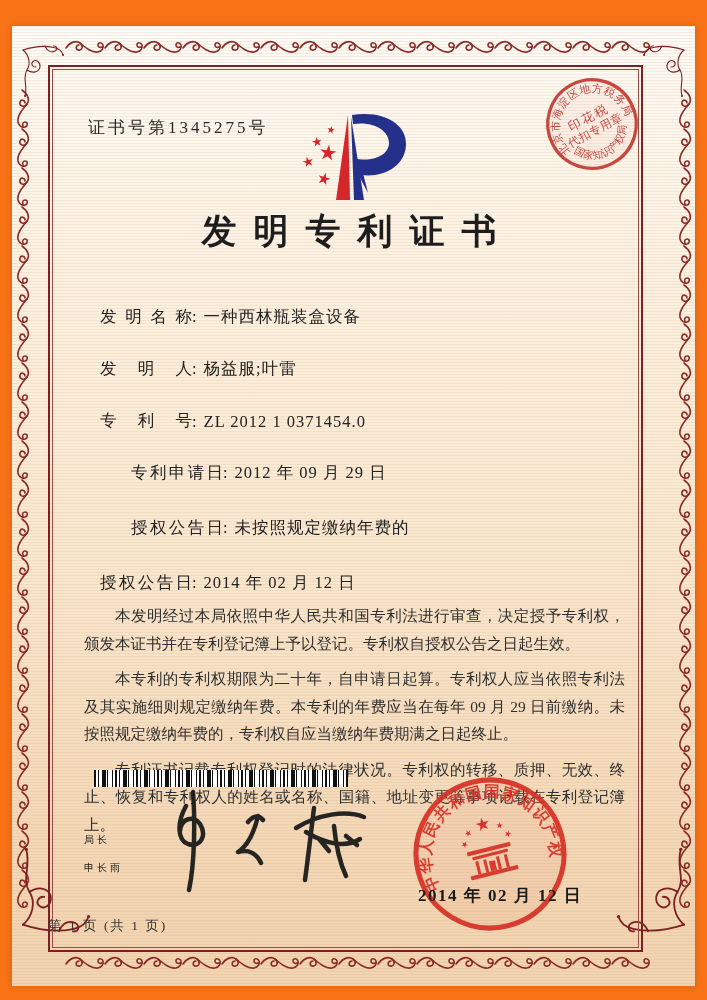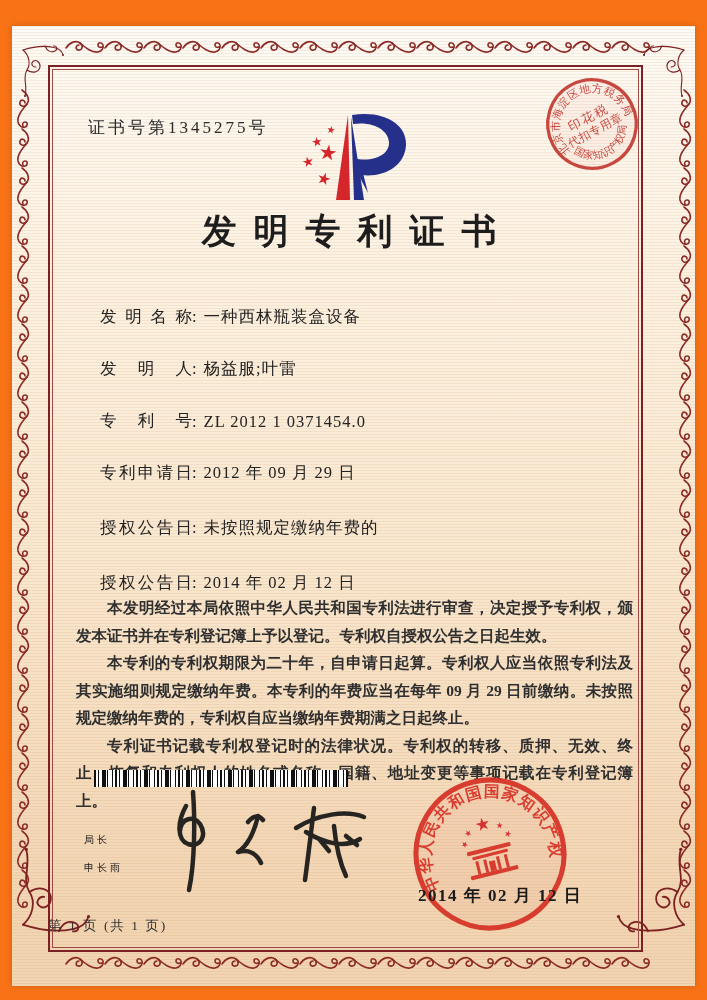--- a/index.html
+++ b/index.html
@@ -14,27 +14,27 @@
   .frame{position:absolute;left:48px;top:65px;width:591px;height:883px;border:2px solid #7c2123;z-index:2;}
   .frame-inner{position:absolute;inset:2px;border:1px solid #9c4a44;}
   .content{position:absolute;left:0;top:0;width:707px;height:1000px;z-index:3;}
   .cert-no{position:absolute;left:88px;top:116px;font-size:17px;letter-spacing:3px;color:#2a2a2a;}
   .logo{position:absolute;left:298px;top:103px;width:132px;height:102px;}
   .tax-stamp{position:absolute;left:545px;top:77px;width:94px;height:94px;transform:rotate(-28deg);z-index:4;opacity:.92;}
   .title{position:absolute;left:48px;top:208px;width:591px;text-align:center;font-size:35px;font-weight:700;
     letter-spacing:17px;padding-left:28px;box-sizing:border-box;color:#1d1d1d;}
   .fields{position:absolute;left:100px;top:306px;width:520px;}
   .field-row{height:26px;margin-bottom:26px;font-size:16.5px;color:#222;white-space:nowrap;}
-  .field-row.gap{margin-bottom:29px;}
+  .field-row.gap{margin-bottom:29px;margin-left:31px;}
   .f-label{display:inline-block;width:92px;text-align:justify;text-align-last:justify;vertical-align:bottom;}
   .f-colon{margin-right:7px;}
   .f-value{letter-spacing:1px;}
   .body-text{position:absolute;left:76px;top:594px;width:557px;font-size:15.5px;line-height:27.5px;
     text-align:justify;color:#2f2f2f;}
-  .body-text p{margin:0;text-indent:2em;font-weight:bold;}
+  .body-text p{margin:8px;text-indent:2em;}
   .barcode{position:absolute;left:94px;top:770px;width:254px;height:17px;
     background:repeating-linear-gradient(90deg,#101010 0 2px,#fdfdfd 2px 4px,#101010 4px 5px,#fdfdfd 5px 8px,#101010 8px 12px,#fdfdfd 12px 13px,#101010 13px 14px,#fdfdfd 14px 18px,#101010 18px 19px,#fdfdfd 19px 21px);}
   .signer{position:absolute;left:84px;top:826px;font-family:"Liberation Sans",sans-serif;font-size:10px;
     letter-spacing:3px;color:#141414;line-height:28px;}
   .signature{position:absolute;left:148px;top:786px;width:240px;height:118px;z-index:5;}
   .seal{position:absolute;left:410px;top:774px;width:160px;height:160px;transform:rotate(-14deg);z-index:4;opacity:.93;}
   .seal-date{position:absolute;left:418px;top:884px;font-size:17px;font-weight:600;letter-spacing:1.5px;color:#1a1a1a;z-index:6;}
   .page-footer{position:absolute;left:48px;top:917px;width:591px;text-align:left;font-size:13.5px;
     letter-spacing:2px;color:#333;}
   .red-txt{fill:#c23a31;}

